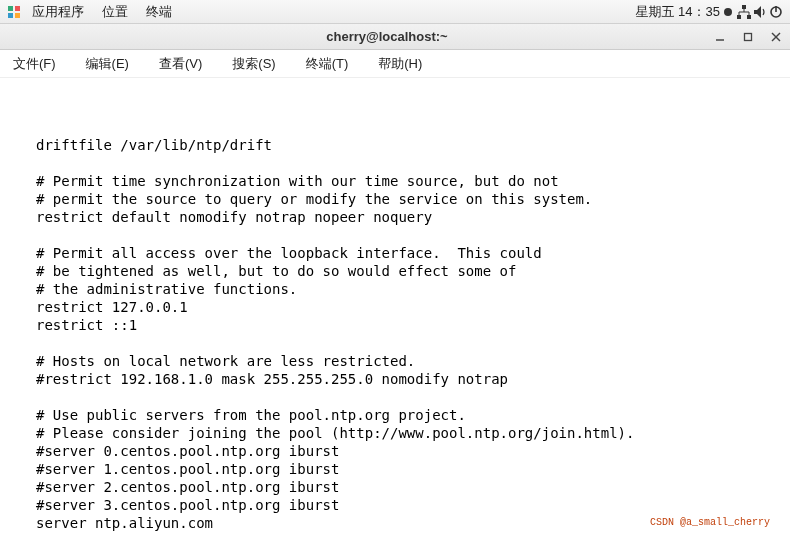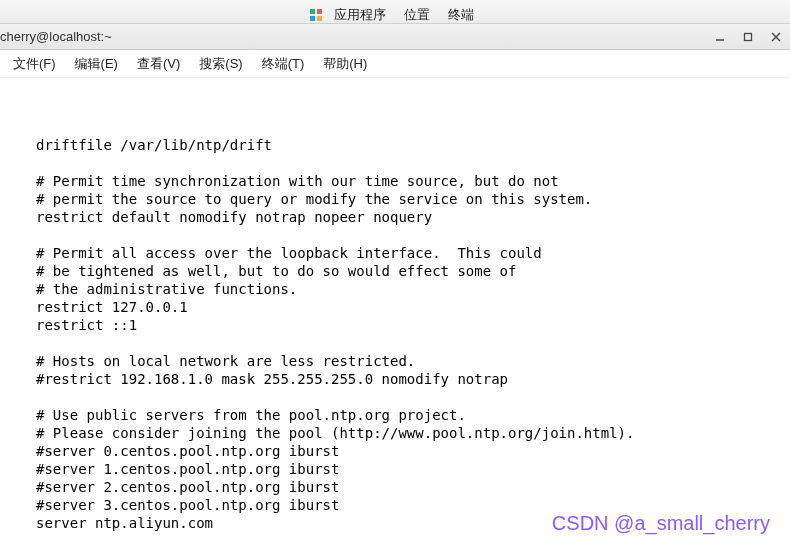--- a/index.html
+++ b/index.html
@@ -12,40 +12,39 @@
       overflow: hidden;
     }
     .top-panel {
       height: 24px;
       background: linear-gradient(to bottom, #f8f8f8, #ececec);
       border-bottom: 1px solid #d0d0d0;
       display: flex;
       align-items: center;
       padding: 6px 6px;
       color: #222;
-      flex-direction: column;
     }
     .top-panel-left { display: flex; align-items: center; gap: 2px; }
     .top-panel-right { margin-left: auto; display: flex; align-items: center; }
     .tp-icon { width: 16px; height: 16px; display: inline-flex; align-items: center; justify-content: center; }
     .tp-item { padding: 0 8px; cursor: pointer; }
     .dot { width: 8px; height: 8px; border-radius: 50%; background: #333; display: inline-block; }
     .titlebar {
       height: 26px;
       background: linear-gradient(to bottom, #f2f2f2, #e6e6e6);
       border-bottom: 1px solid #ccc;
       display: flex;
       align-items: center;
       position: relative;
     }
     .titlebar-title {
       position: absolute;
       left: 0; right: 16px;
-      text-align: left;
-      font-weight: normal;
+      text-align: center;
+      font-weight: bold;
       color: #333;
       pointer-events: none;
     }
     .win-controls {
       margin-left: auto;
       display: flex;
       gap: 0;
     }
     .win-btn {
       width: 28px;
@@ -56,21 +55,21 @@
       cursor: pointer;
       color: #444;
     }
     .menubar {
       height: 28px;
       background: #fff;
       border-bottom: 1px solid #eee;
       display: flex;
       align-items: center;
       padding: 0 4px;
-      gap: 1px;
+      gap: 12px;
     }
     .menu-item {
       padding: 4px 9px;
       cursor: pointer;
       color: #222;
     }
     .terminal {
       font-family: "DejaVu Sans Mono", monospace;
       font-size: 14px;
       line-height: 18px;
@@ -80,23 +79,23 @@
       background: #fff;
       position: relative;
       height: calc(552px - 24px - 26px - 28px);
       margin-left: 32px;
     }
     .term-line { min-height: 18px; }
     .watermark {
       position: absolute;
       right: 20px;
       bottom: 20px;
-      color: #8b5cf6;
-      font-family: Liberation Sans, sans-serif;
-      font-size: 20px;
+      color: #c2410c;
+      font-family: Liberation Mono, monospace;
+      font-size: 10px;
       pointer-events: none;
     }
   </style>
 </head>
 <body>
 
 <div class="top-panel">
   <div class="top-panel-left">
     <span class="tp-icon">
       <svg width="16" height="16" viewBox="0 0 16 16">

